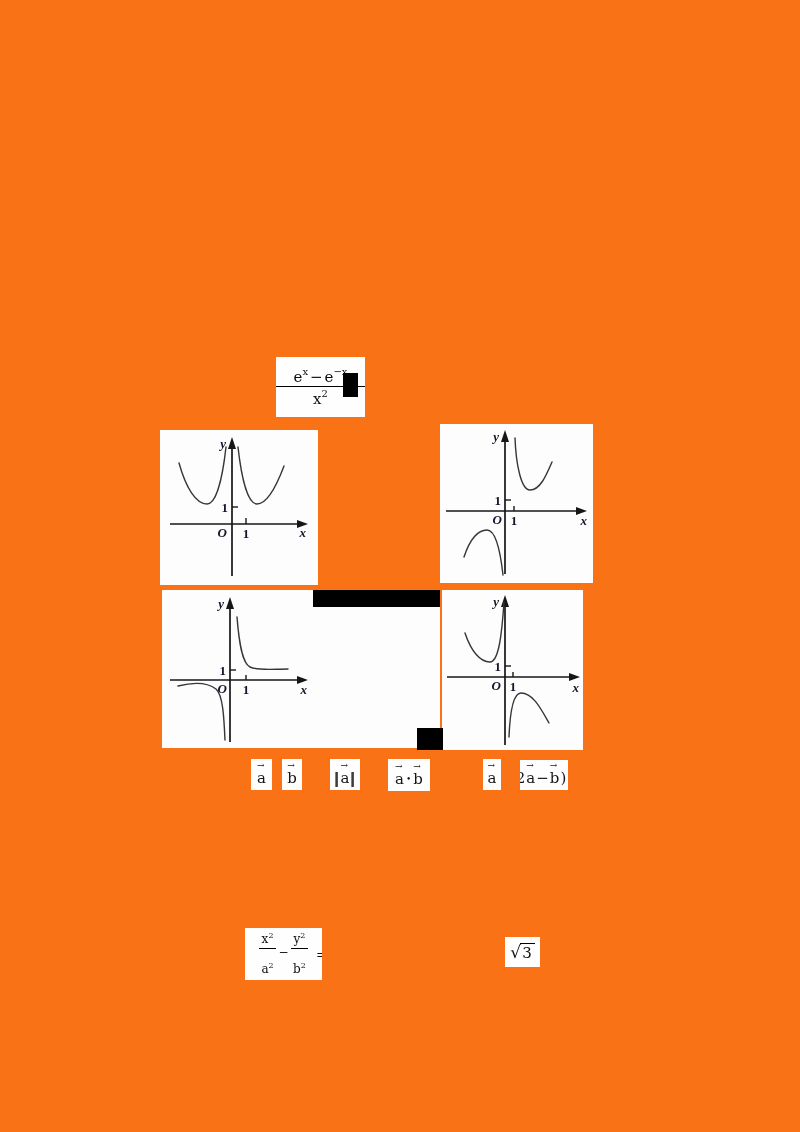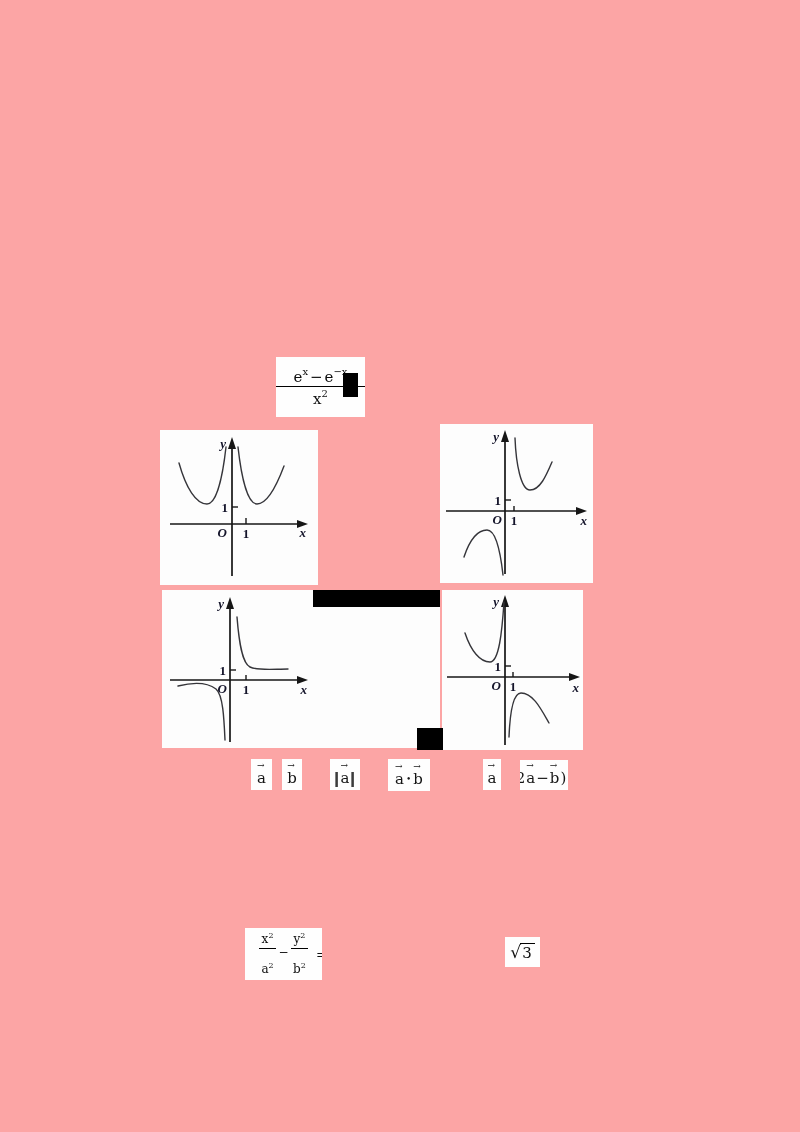--- a/index.html
+++ b/index.html
@@ -1,16 +1,16 @@
 <!DOCTYPE html>
 <html><head>
 <meta charset="utf-8">
 <style>
   html,body{margin:0;padding:0;background:#000;}
-  .page{position:relative;width:800px;height:1132px;background:#fca5a5;overflow:hidden;
+  .page{position:relative;width:800px;height:1132px;background:#f97316;overflow:hidden;
         font-family:"DejaVu Serif",serif;}
   .whitebox{position:absolute;background:#fefefe;color:#0e0e0e;}
 
   
   .formula-main{left:276px;top:357px;width:89px;height:60px;display:flex;flex-direction:column;
                 align-items:center;justify-content:center;}
   .formula-main .num,.formula-main .den{font-size:15px;line-height:1.1;white-space:nowrap;}
   .formula-main sup{font-size:10px;position:relative;top:-1px;}
   .formula-main .fbar{width:100%;height:0;border-top:1.7px solid #000;margin:1px 0 2px 0;}
   .formula-main .mop{padding:0 2px;}

